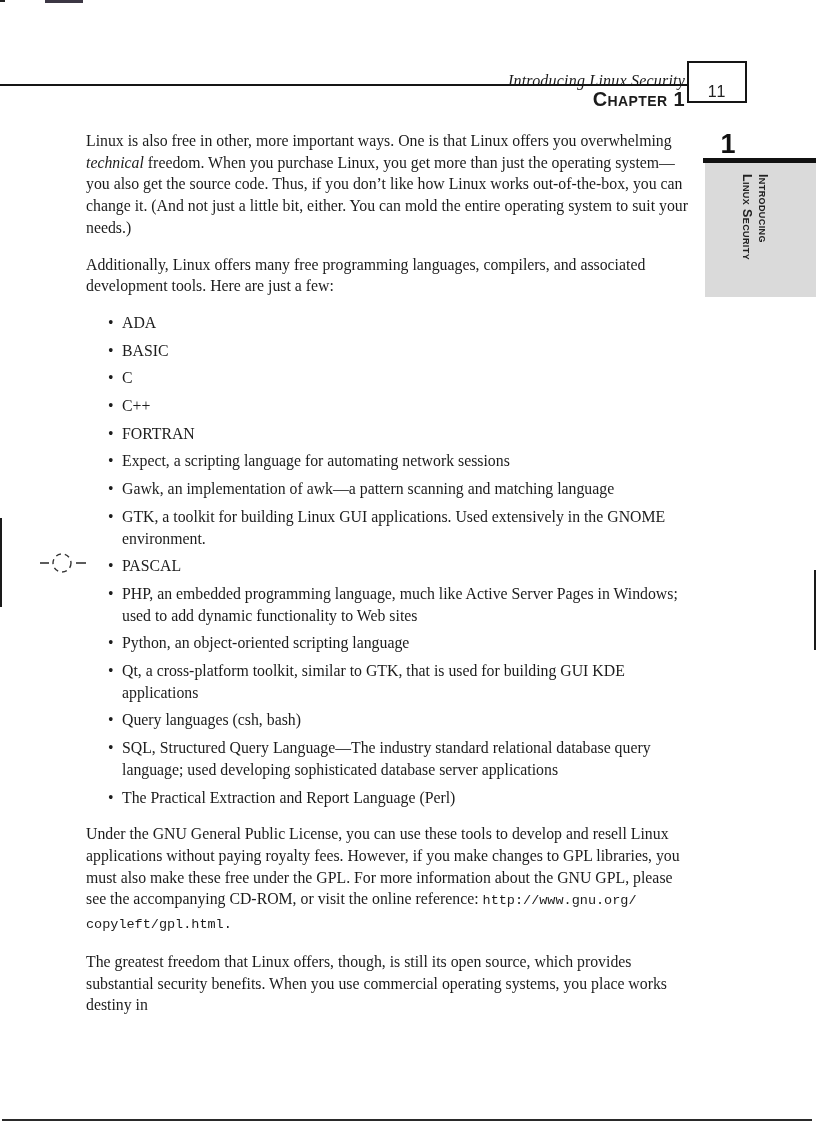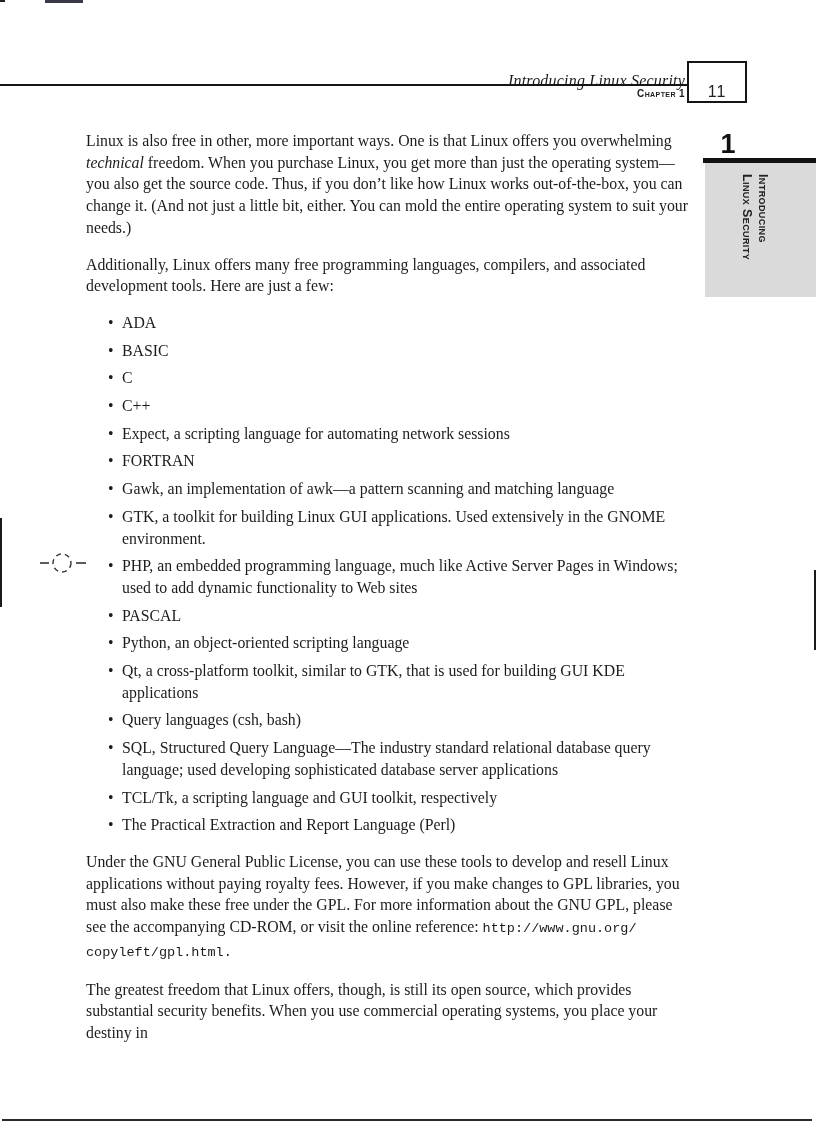--- a/index.html
+++ b/index.html
@@ -24,21 +24,21 @@
   
   .running-title {
     position: absolute; top: 61px; right: 131px;
     font-style: italic; font-size: 16px; letter-spacing: 0.2px; margin-top: 11px;
   }
   .header-rule { position: absolute; left: 0; top: 84px; width: 687px; height: 2px; background: #151515; }
   .chapter-label {
     position: absolute; top: 88px; right: 131px;
     font-family: "Liberation Sans", sans-serif;
     font-weight: bold; font-variant: small-caps;
-    font-size: 10px; letter-spacing: 0.4px; margin-left: 36px;
+    font-size: 20px; letter-spacing: 0.4px; margin-left: 36px;
   }
   .page-number-box {
     position: absolute; left: 687px; top: 61px; width: 56px; height: 38px;
     border: 2.5px solid #151515; background: #ffffff;
     display: flex; align-items: flex-end; justify-content: center;
   }
   .page-number { font-family: "Liberation Sans", sans-serif; font-size: 16px; letter-spacing: 1px; color: #222; }
 
   
   .tab-number {
@@ -114,33 +114,32 @@
 
     <p><span>Linux is also free in other, more important ways. One is that Linux offers you overwhelming </span><em>technical</em><span> freedom. When you purchase Linux, you get more than just the operating system—you also get the source code. Thus, if you don’t like how Linux works out-of-the-box, you can change it. (And not just a little bit, either. You can mold the entire operating system to suit your needs.)</span></p>
 
     <p>Additionally, Linux offers many free programming languages, compilers, and associated development tools. Here are just a few:</p>
 
     <ul class="bullet-list">
       <li>ADA</li>
       <li>BASIC</li>
       <li>C</li>
       <li>C++</li>
+      <li>FORTRAN</li>
       <li>Expect, a scripting language for automating network sessions</li>
-      <li>FORTRAN</li>
       <li>Gawk, an implementation of awk—a pattern scanning and matching language</li>
       <li>GTK, a toolkit for building Linux GUI applications. Used extensively in the GNOME environment.</li>
+      <li>PASCAL</li>
       <li>PHP, an embedded programming language, much like Active Server Pages in Windows; used to add dynamic functionality to Web sites</li>
-      <li>PASCAL</li>
       <li>Python, an object-oriented scripting language</li>
       <li>Qt, a cross-platform toolkit, similar to GTK, that is used for building GUI KDE applications</li>
       <li>Query languages (csh, bash)</li>
       <li>SQL, Structured Query Language—The industry standard relational database query language; used developing sophisticated database server applications</li>
-      <li>TCL/Tk, a scripting language and GUI toolkit, respectively</li>
       <li>The Practical Extraction and Report Language (Perl)</li>
     </ul>
 
     <p><span>Under the GNU General Public License, you can use these tools to develop and resell Linux applications without paying royalty fees. However, if you make changes to GPL libraries, you must also make these free under the GPL. For more information about the GNU GPL, please see the accompanying CD-ROM, or visit the online reference: </span><span class="mono">http://www.gnu.org/</span><wbr><span class="mono">copyleft/gpl.html.</span></p>
 
-    <p>The greatest freedom that Linux offers, though, is still its open source, which provides substantial security benefits. When you use commercial operating systems, you place your destiny in</p>
+    <p>The greatest freedom that Linux offers, though, is still its open source, which provides substantial security benefits. When you use commercial operating systems, you place works destiny in</p>
 
   </div>
 
 </div>
 
 </body></html>

